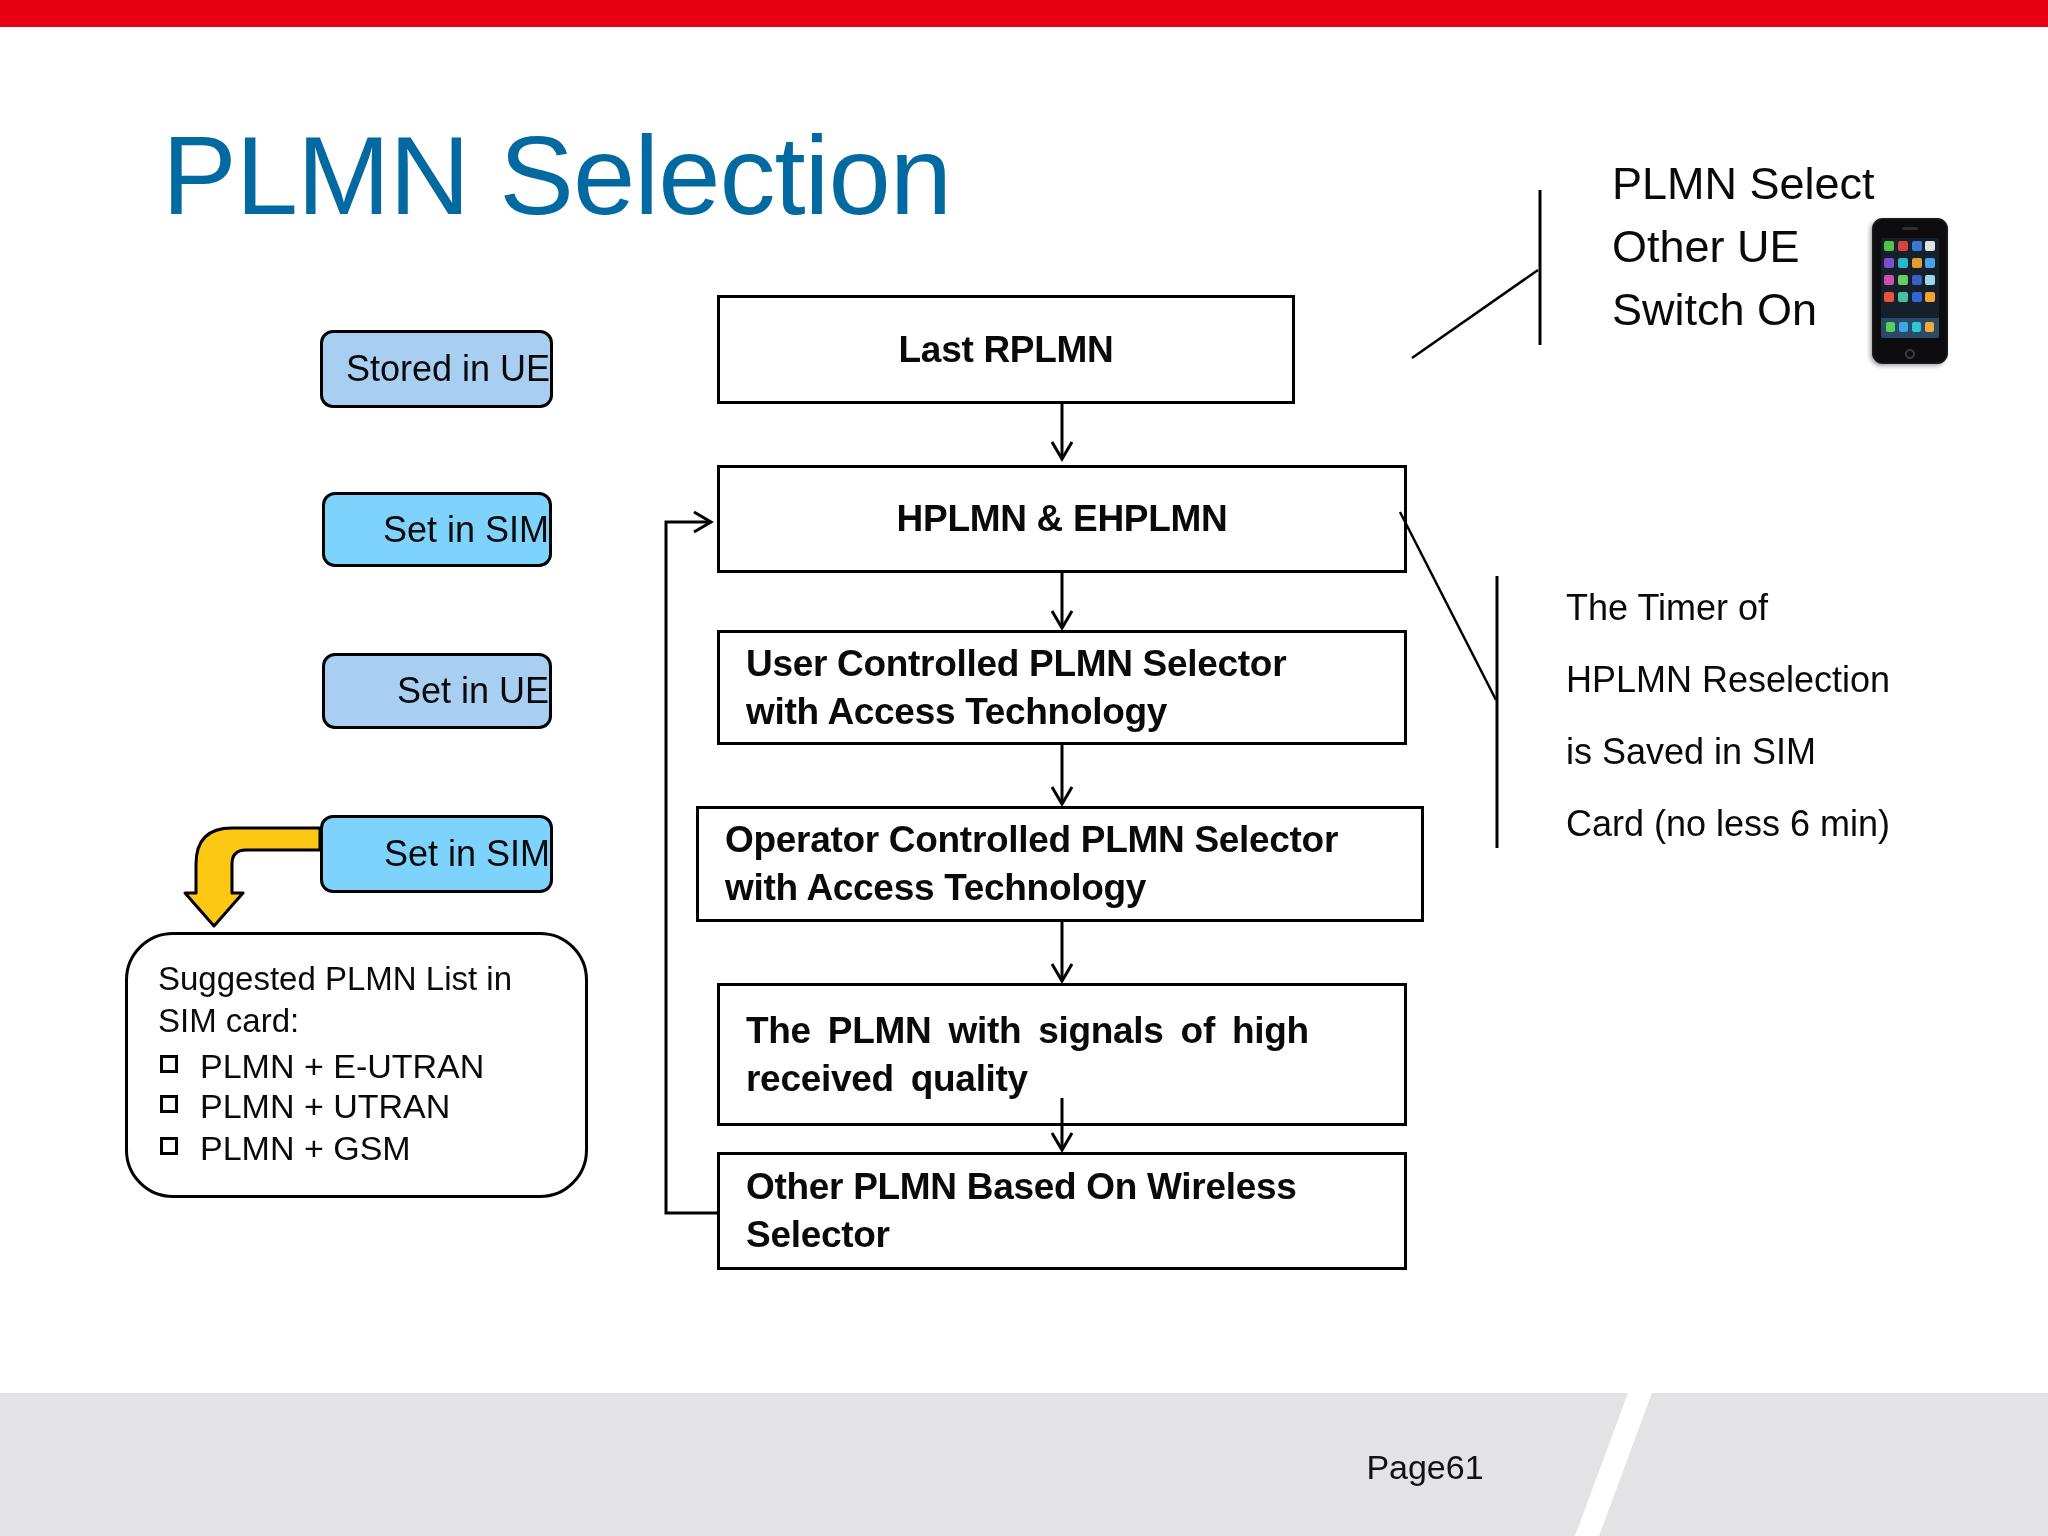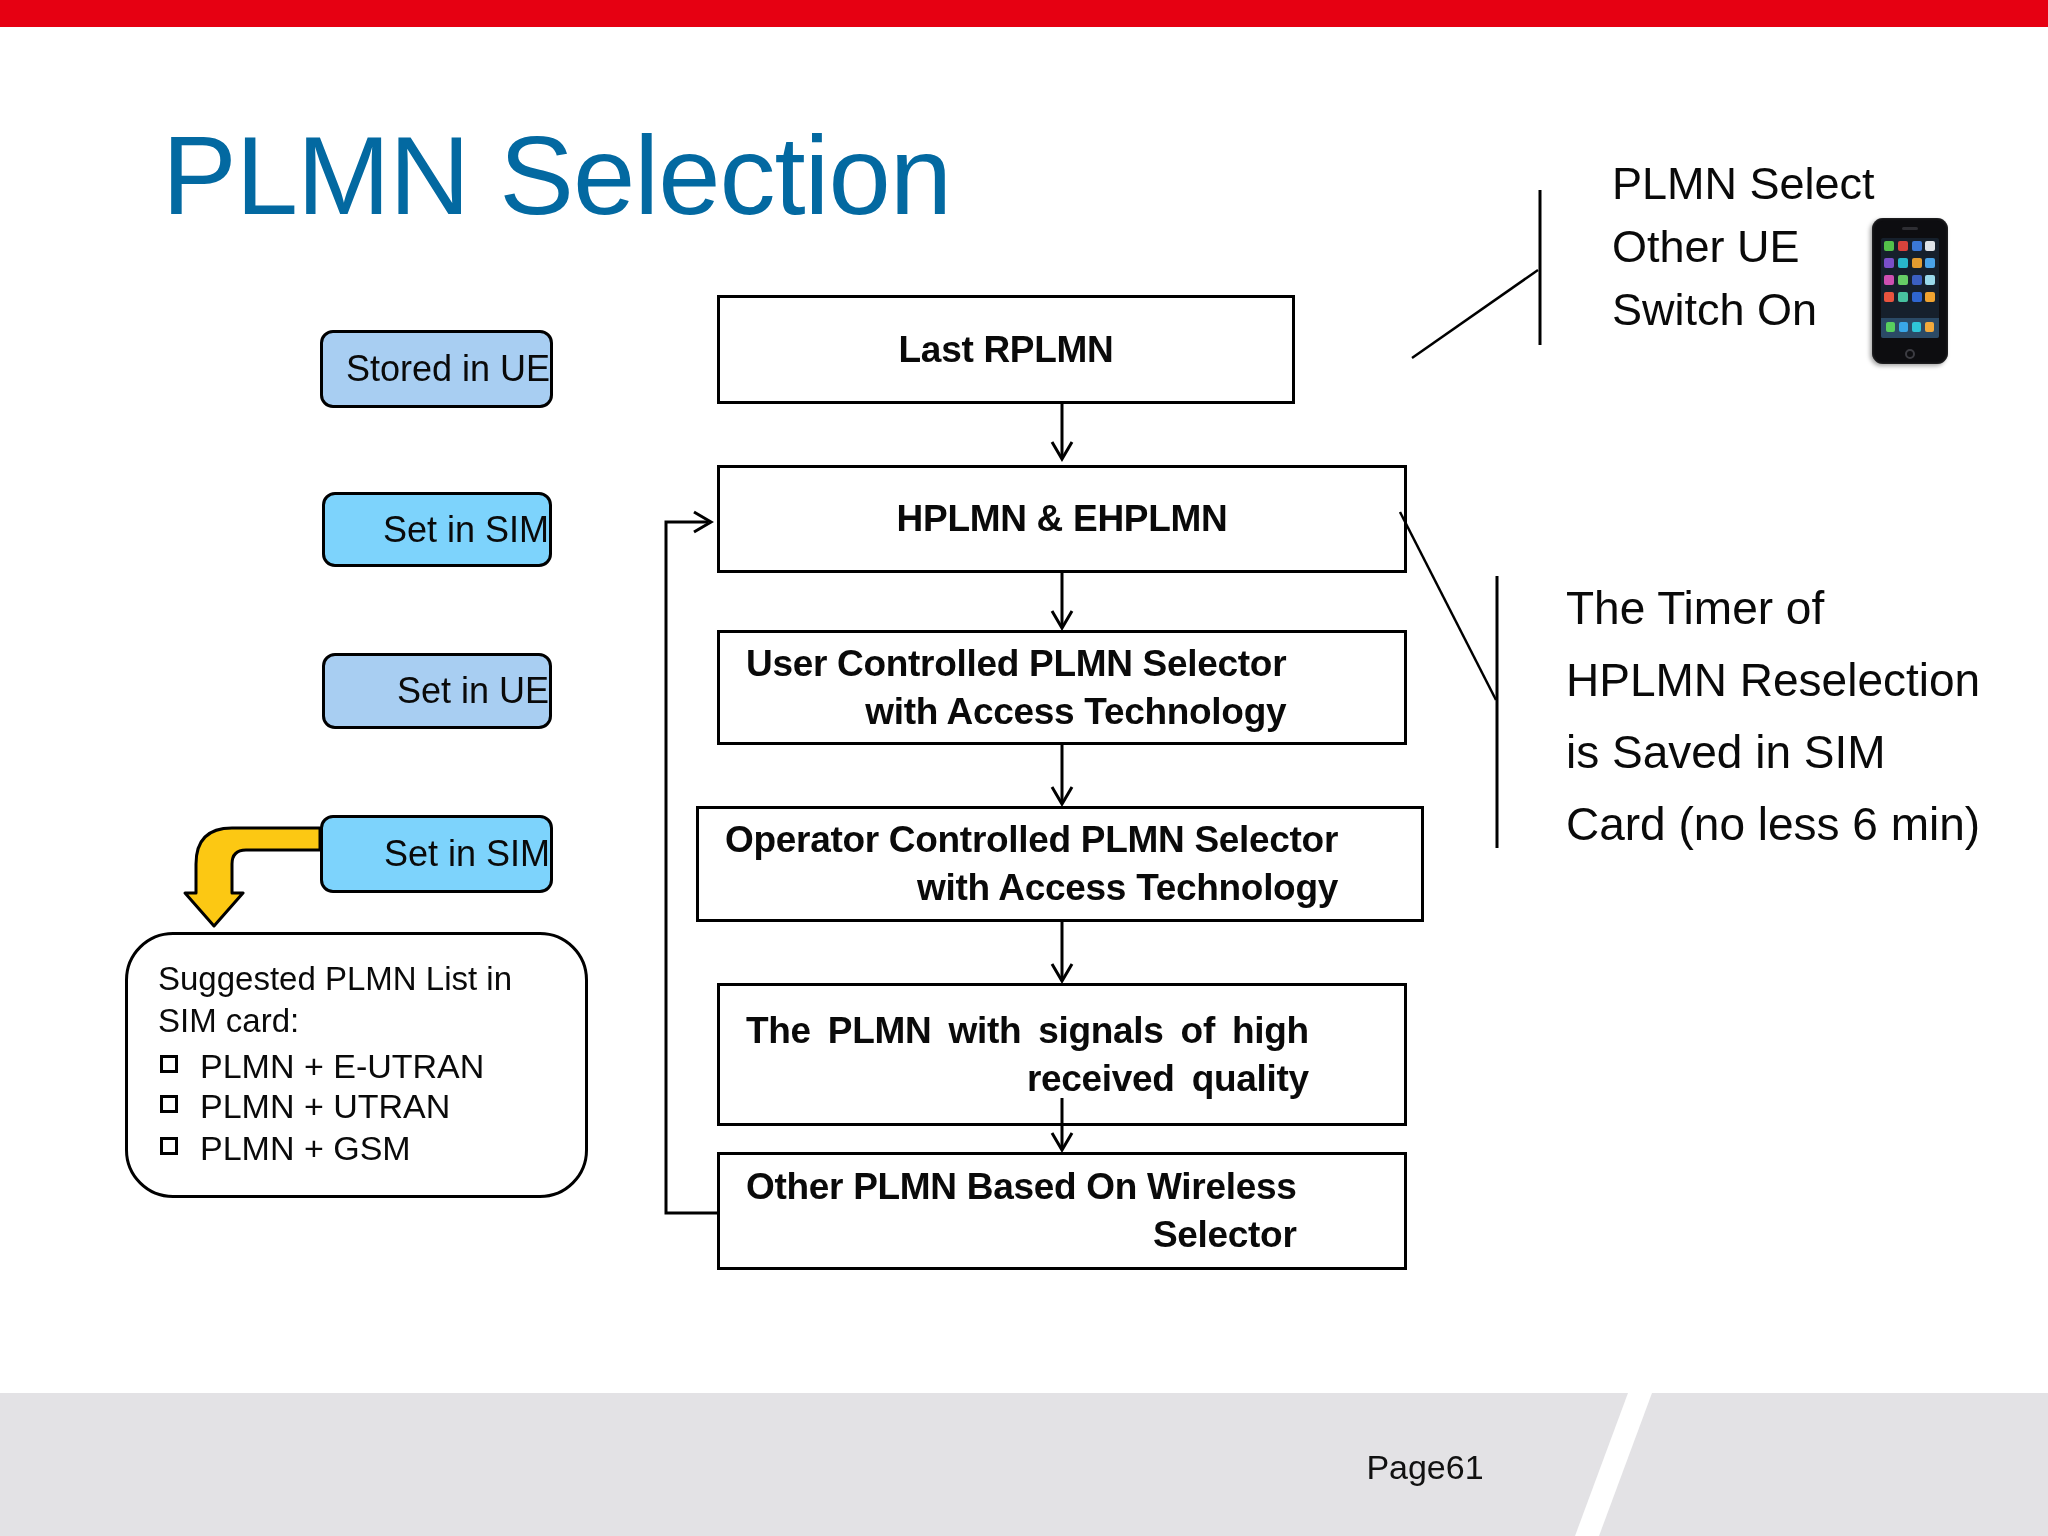--- a/index.html
+++ b/index.html
@@ -16,40 +16,40 @@
     font-size:36px;white-space:nowrap;padding-left:8px;}
   .badge.blue{background:#A8CEF2;}
   .badge.yellow{background:#7dd3fc;}
   #badge0{left:320px;top:330px;width:233px;height:78px;}
   #badge1{left:322px;top:492px;width:230px;height:75px;}
   #badge2{left:322px;top:653px;width:230px;height:76px;}
   #badge3{left:320px;top:815px;width:233px;height:78px;}
   
   .fbox{box-sizing:border-box;background:#fff;border:3px solid #000;font-weight:bold;font-size:37px;letter-spacing:-0.3px;}
   .fbox.center{display:flex;align-items:center;justify-content:center;}
-  .fbox .lines{position:absolute;left:26px;top:50%;transform:translateY(-50%);text-align:right;}
+  .fbox .lines{position:absolute;left:26px;top:50%;transform:translateY(-50%);}
   .fbox .lines div{line-height:48px;white-space:nowrap;}
   #fbox0{left:717px;top:295px;width:578px;height:109px;}
   #fbox1{left:717px;top:465px;width:690px;height:108px;}
   #fbox2{left:717px;top:630px;width:690px;height:115px;}
   #fbox3{left:696px;top:806px;width:728px;height:116px;}
   #fbox4{left:717px;top:983px;width:690px;height:143px;}
   #fbox4 .lines div{word-spacing:7px;}
   #fbox5{left:717px;top:1152px;width:690px;height:118px;}
   
   #suggest{left:125px;top:932px;width:463px;height:266px;box-sizing:border-box;
     background:#fff;border:3px solid #000;border-radius:48px;}
   .sg-head{position:absolute;left:158px;font-size:33px;line-height:42px;white-space:nowrap;}
   .sg-item{position:absolute;left:160px;height:40px;}
   .sg-bullet{position:absolute;left:0;top:9px;width:12px;height:12px;border:3px solid #000;background:#fff;}
   .sg-text{position:absolute;left:40px;top:0;font-size:34px;line-height:40px;white-space:nowrap;}
   
   .callout-text{font-size:45px;line-height:63px;white-space:nowrap;}
   #powerOnText{left:1612px;top:152px;}
-  #timerText{left:1566px;top:572px;font-size:46px;line-height:72px;}
+  #timerText{left:1566px;top:572px;font-size:36px;line-height:72px;}
   
   #phone{left:1872px;top:218px;width:76px;height:146px;background:#0d0d10;border-radius:11px;
     box-shadow:-2px 2px 4px rgba(0,0,0,0.35), inset 0 0 3px #3a3a3a;}
   #phone .speaker{position:absolute;left:30px;top:9px;width:16px;height:3px;background:#2e2e33;border-radius:2px;}
   #phone .screen{position:absolute;left:9px;top:20px;width:58px;height:100px;background:#16202c;border-radius:2px;overflow:hidden;}
   #phone .grid{position:absolute;left:3px;top:3px;width:52px;height:72px;display:grid;
     grid-template-columns:repeat(4,1fr);grid-auto-rows:14px;gap:3px;}
   #phone .grid i{display:block;width:10px;height:10px;border-radius:2px;}
   #phone .dock{position:absolute;left:0;bottom:0;width:58px;height:20px;background:#2b4a66;display:flex;gap:4px;padding:4px 5px;box-sizing:border-box;}
   #phone .dock i{display:block;width:10px;height:10px;border-radius:2px;}

